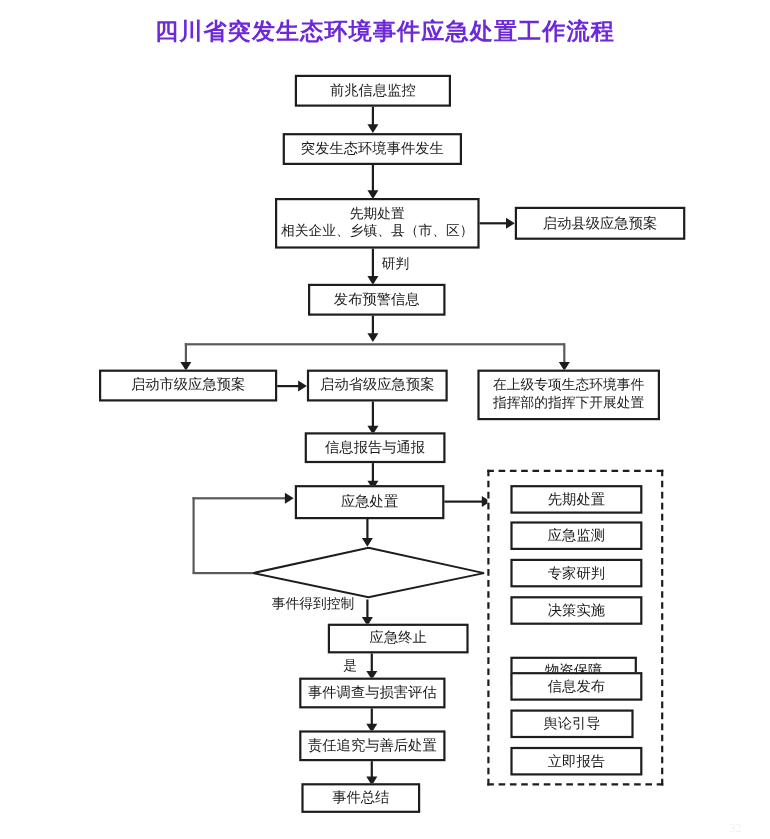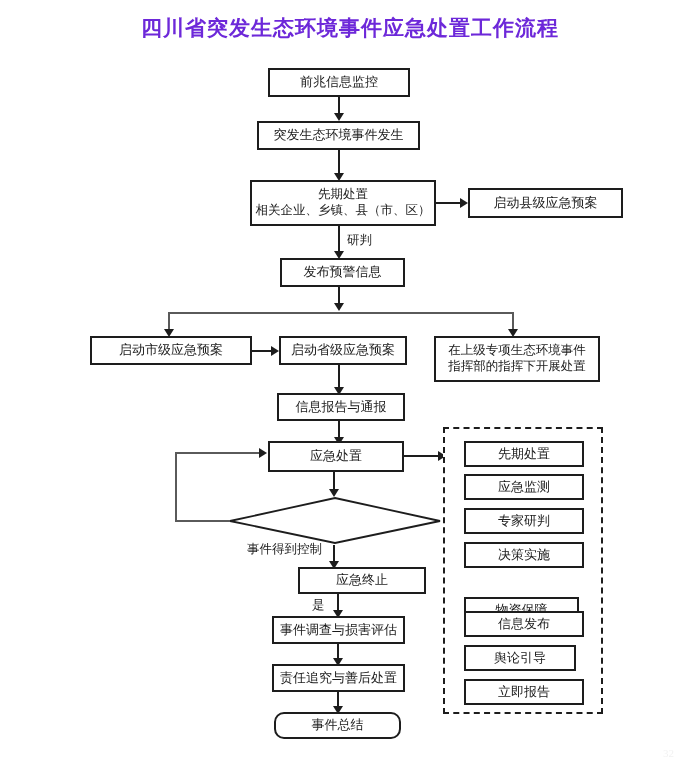--- a/index.html
+++ b/index.html
@@ -209,21 +209,21 @@
   <div class="node" style="left:272px; top:616px; width:133px; height:28px;">事件调查与损害评估</div>
 
   <div class="ln ln-v" style="left:337px; top:644px; height:17px;"></div>
   <div class="arr arr-down" style="left:333px; top:658px;"></div>
 
   <div class="node" style="left:272px; top:664px; width:133px; height:28px;">责任追究与善后处置</div>
 
   <div class="ln ln-v" style="left:337px; top:692px; height:17px;"></div>
   <div class="arr arr-down" style="left:333px; top:706px;"></div>
 
-  <div class="node" style="left:274px; top:712px; width:127px; height:27px;border-radius:10px;">事件总结</div>
+  <div class="node" style="left:274px; top:712px; width:108px; height:27px;">事件总结</div>
 
   <div id="group-box" style="left:443px; top:427px; width:160px; height:287px;"></div>
 
   <div class="group-item" style="left:464px; top:441px; width:120px; height:26px;">先期处置</div>
   <div class="group-item" style="left:464px; top:474px; width:120px; height:26px;">应急监测</div>
   <div class="group-item" style="left:464px; top:508px; width:120px; height:26px;">专家研判</div>
   <div class="group-item" style="left:464px; top:542px; width:120px; height:26px;">决策实施</div>
   <div class="group-item" style="left:464px; top:577px; width:115px; height:26px;margin-top:20px;">物资保障</div>
   <div class="group-item" style="left:464px; top:611px; width:120px; height:26px;">信息发布</div>
   <div class="group-item" style="left:464px; top:645px; width:112px; height:26px;">舆论引导</div>

